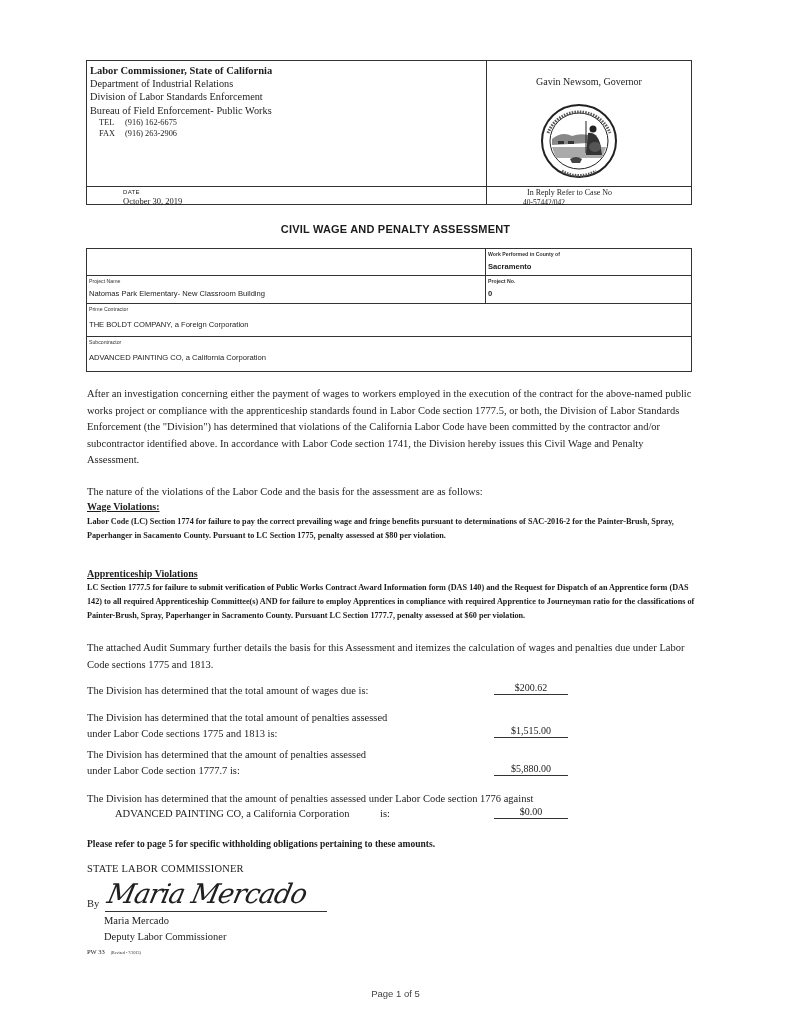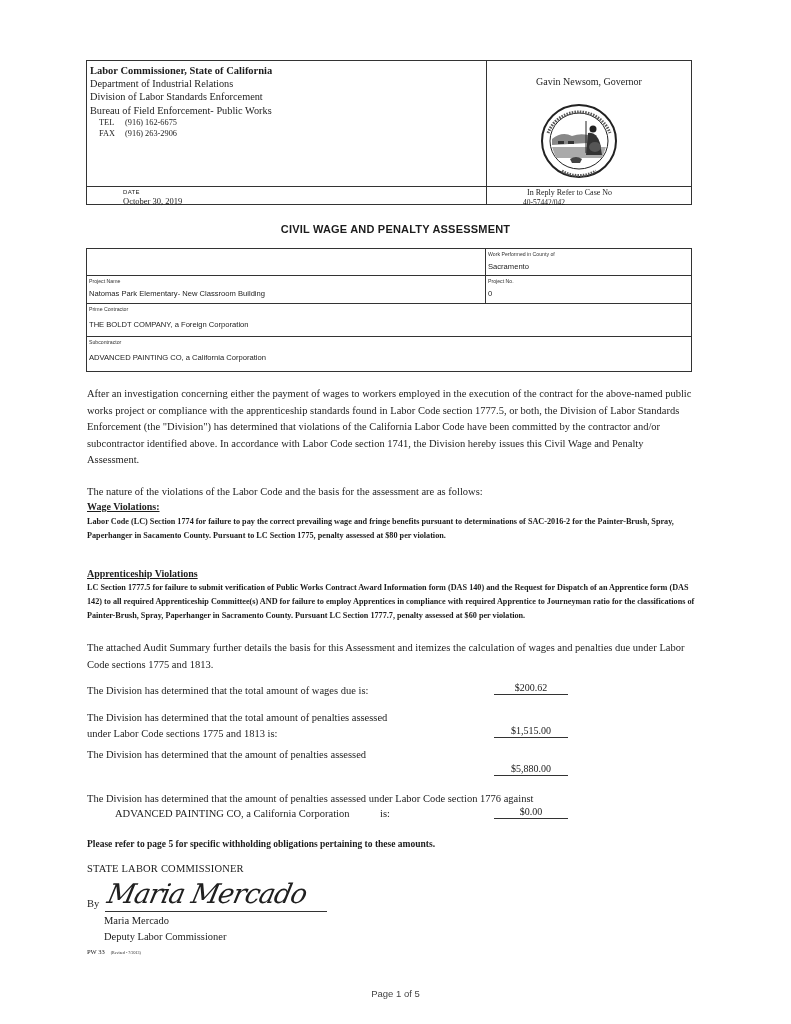--- a/index.html
+++ b/index.html
@@ -25,21 +25,21 @@
   .reply-lbl { position: absolute; left: 40px; top: 127px; font-size: 8px; }
   .reply-val { position: absolute; left: 36px; top: 137px; font-size: 7.5px; }
 
   .title { left: 0; width: 791px; top: 223px; text-align: center; font-family: "Liberation Sans", sans-serif; font-weight: bold; font-size: 11px; letter-spacing: 0.2px; }
 
   
   .form { left: 86px; top: 248px; width: 606px; height: 124px; border: 1.5px solid #333; box-sizing: border-box; }
   .row { position: absolute; left: 0; right: 0; border-bottom: 1.5px solid #333; box-sizing: border-box; }
   .row:last-child { border-bottom: none; }
   .cell { position: absolute; top: 0; height: 100%; box-sizing: border-box; }
-  .cell.right { border-left: 1.5px solid #333; }
+  .cell.right { border-left: 1.5px solid #333; font-weight: bold; }
   .flabel { position: absolute; left: 2px; top: 2px; font-size: 5.2px; font-family: "Liberation Sans", sans-serif; color: #333; }
   .fval { position: absolute; left: 2px; top: 13px; font-size: 7.6px; font-family: "Liberation Sans", sans-serif; }
 
   
   .para { left: 87px; width: 610px; font-size: 10.5px; line-height: 16.6px; }
   .sect-head { left: 87px; font-size: 10px; font-weight: bold; text-decoration: underline; }
   .sect-body { left: 87px; width: 612px; font-size: 8.2px; line-height: 14px; font-weight: bold; }
   .amt-line { left: 87px; font-size: 10.5px; line-height: 16px; }
   .amt { position: absolute; width: 74px; text-align: center; font-size: 10px; border-bottom: 1.2px solid #333; padding-bottom: 1px; }
   .notice { left: 87px; font-size: 9.5px; font-weight: bold; }
@@ -135,20 +135,21 @@
 <div class="abs amt" style="left:494px;top:682px;">$200.62</div>
 
 <div class="abs amt-line" style="top:710px;">
   <div>The Division has determined that the total amount of penalties assessed</div>
   <div>under Labor Code sections 1775 and 1813 is:</div>
 </div>
 <div class="abs amt" style="left:494px;top:725px;">$1,515.00</div>
 
 <div class="abs amt-line" style="top:747px;">
   <div>The Division has determined that the amount of penalties assessed</div>
+  <div>under Labor Code section 1777.7 is:</div>
 </div>
 <div class="abs amt" style="left:494px;top:763px;">$5,880.00</div>
 
 <div class="abs amt-line" style="top:791px;">The Division has determined that the amount of penalties assessed under Labor Code section 1776 against</div>
 <div class="abs amt-line" style="left:115px;top:806px;">ADVANCED PAINTING CO, a California Corporation</div>
 <div class="abs amt-line" style="left:380px;top:806px;">is:</div>
 <div class="abs amt" style="left:494px;top:806px;">$0.00</div>
 
 <div class="abs notice" style="top:839px;">Please refer to page 5 for specific withholding obligations pertaining to these amounts.</div>
 

